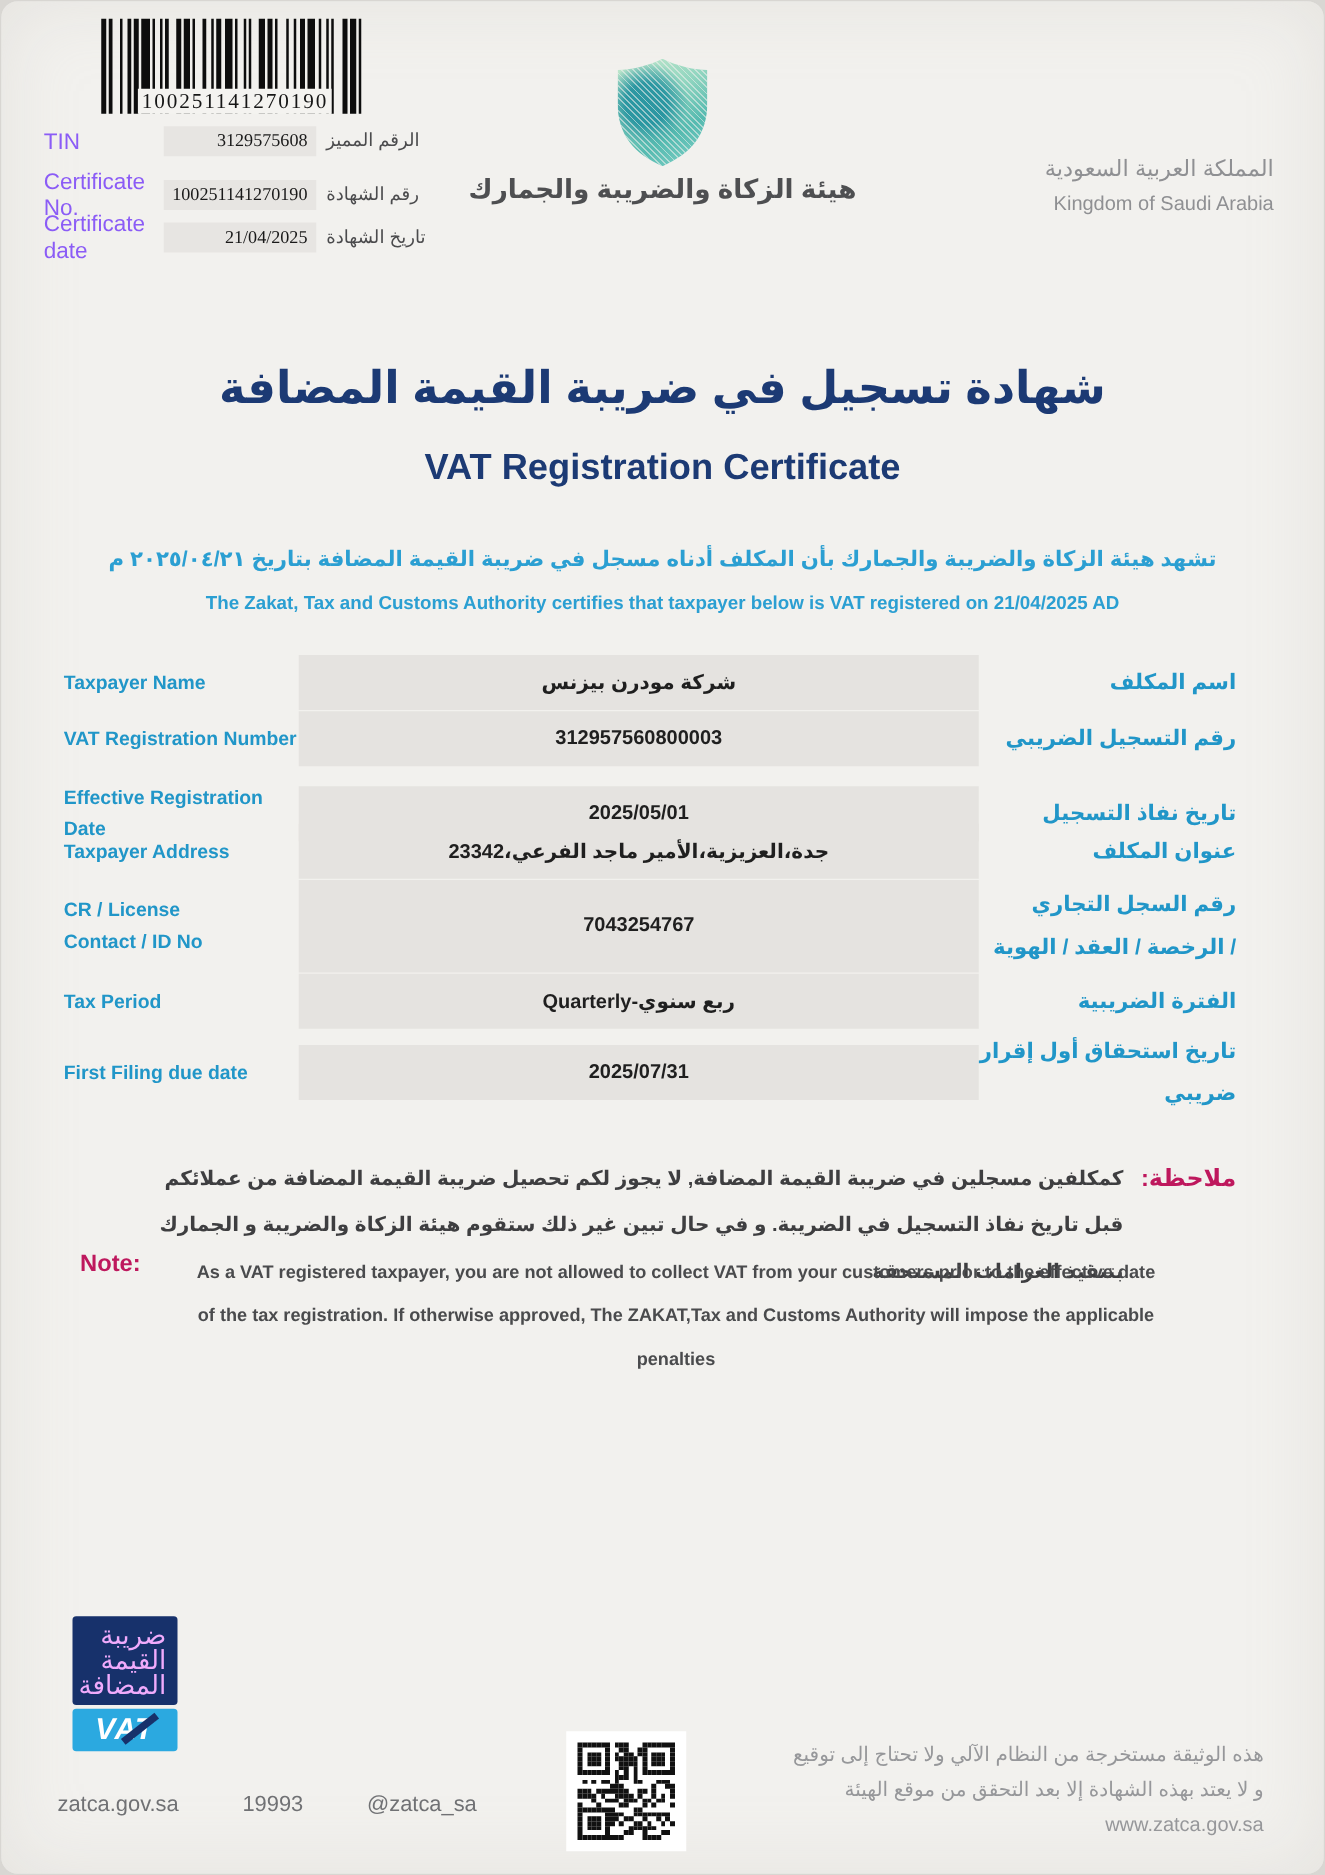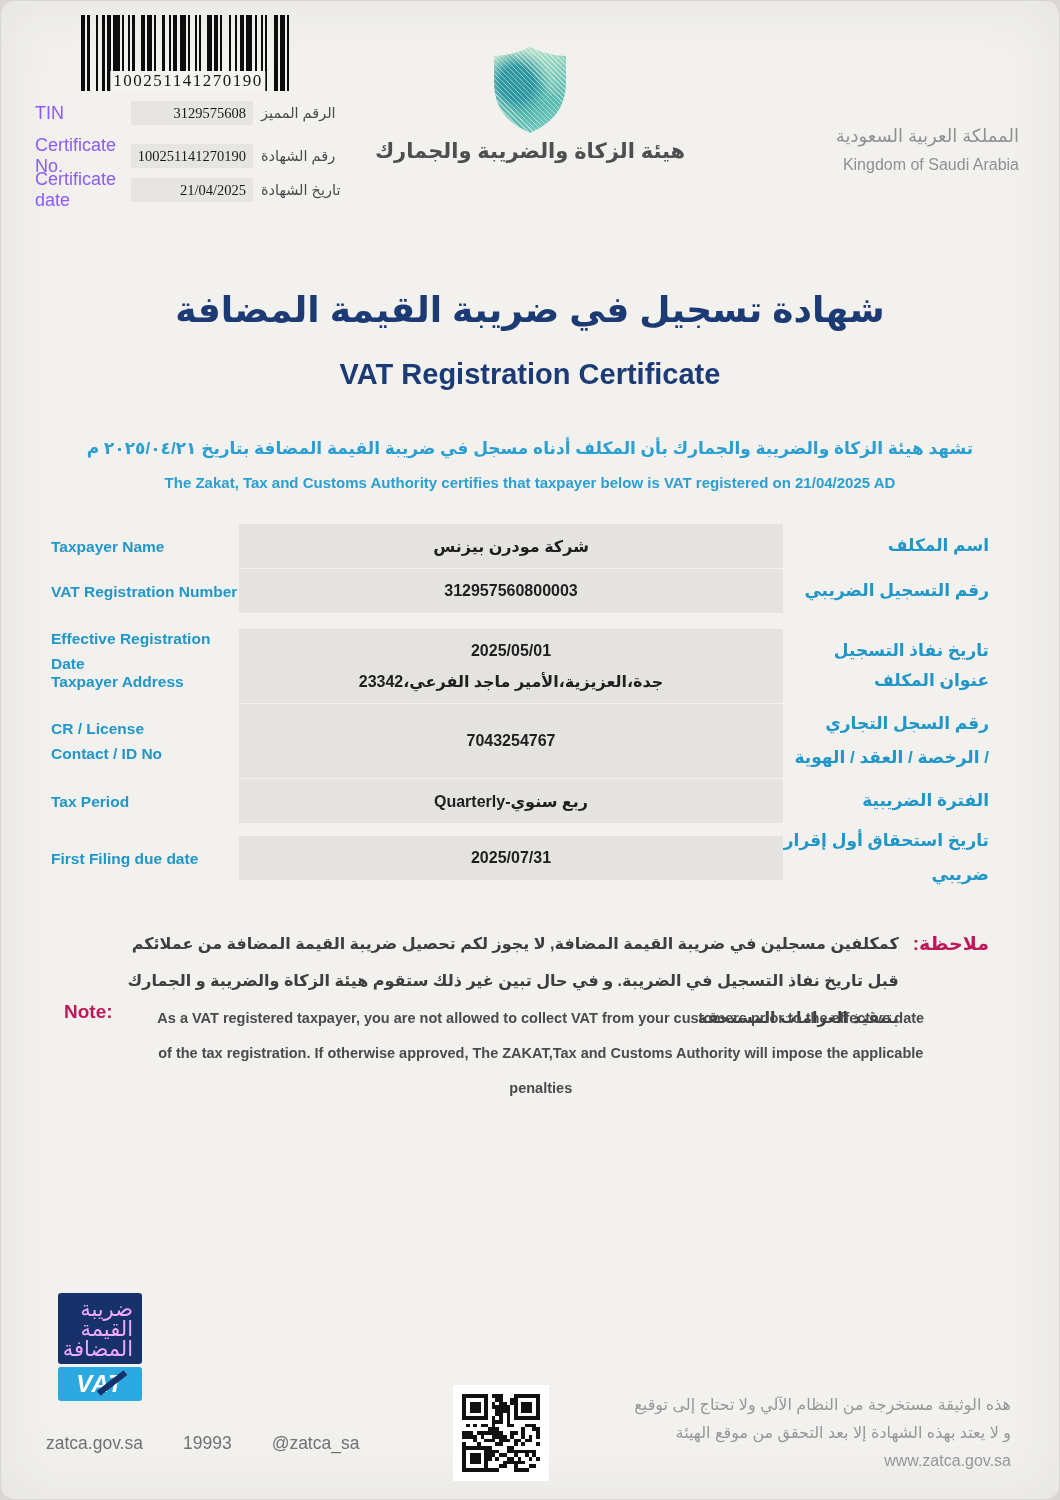--- a/index.html
+++ b/index.html
@@ -74,21 +74,21 @@
     display:flex; align-items:center; justify-content:center; overflow:hidden; }
   .vat-acronym { color:#fff; font-weight:bold; font-size:24px; letter-spacing:1px; font-style:italic; }
   .vat-en-box::after { content:""; position:absolute; width:34px; height:6px; background:#17316b;
     transform:rotate(-38deg); right:13px; top:13px; }
   .qr-box { position:absolute; left:452px; top:1384px; width:96px; height:96px; background:#fff;
     display:flex; align-items:center; justify-content:center; }
   .qr { display:grid; grid-template-columns:repeat(21,3.7px); grid-auto-rows:3.7px; }
   .qr i { display:block; } .qr i.b { background:#111; }
   .disclaimer { position:absolute; right:48px; top:1390px; text-align:right; color:#96979a; font-size:16px; line-height:28px; direction:rtl; }
   .disclaimer .url { direction:ltr; }
-  .footer-left { position:absolute; left:45px; top:1432px; display:flex; gap:40px; color:#707174; font-size:17.5px; }
+  .footer-left { position:absolute; left:45px; top:1432px; display:flex; gap:51px; color:#707174; font-size:17.5px; }
 </style>
 </head>
 <body>
 
 <div class="certificate">
 
   <div class="header-left">
     <div class="barcode-wrap">
       <div class="barcode" id="barcode">
           <span style="width: 4.4px; background: rgb(13, 13, 13);"></span>

